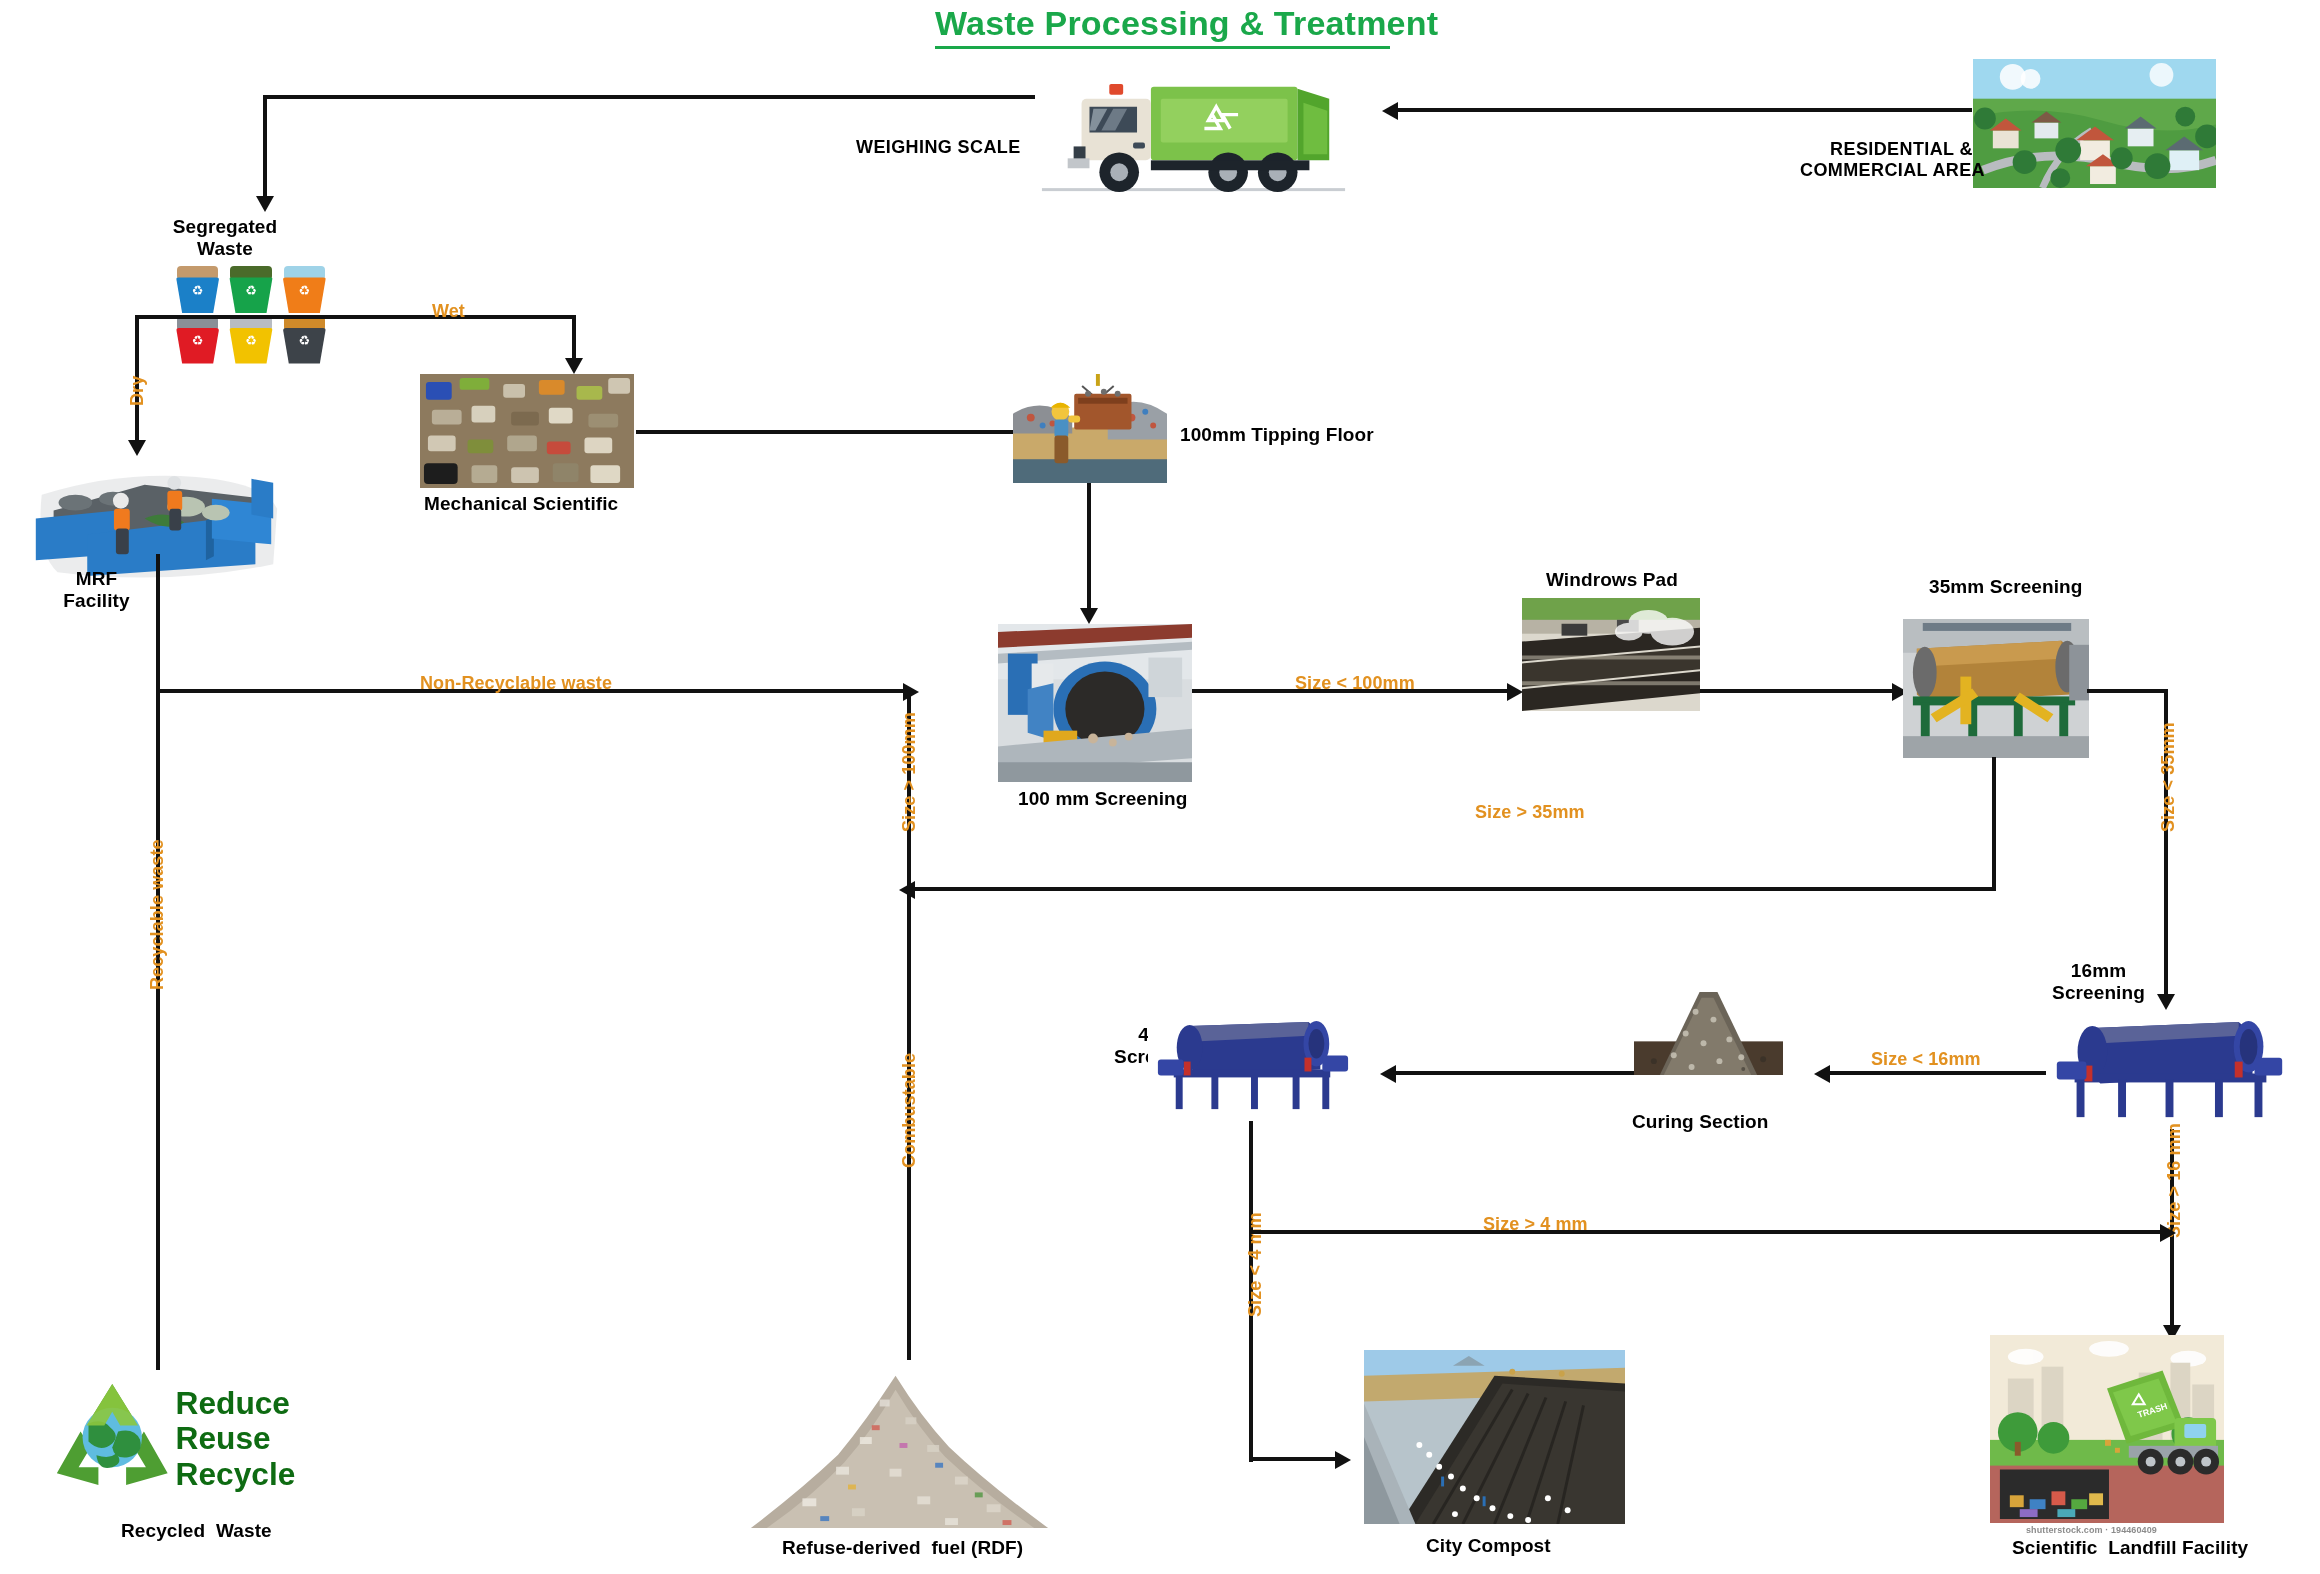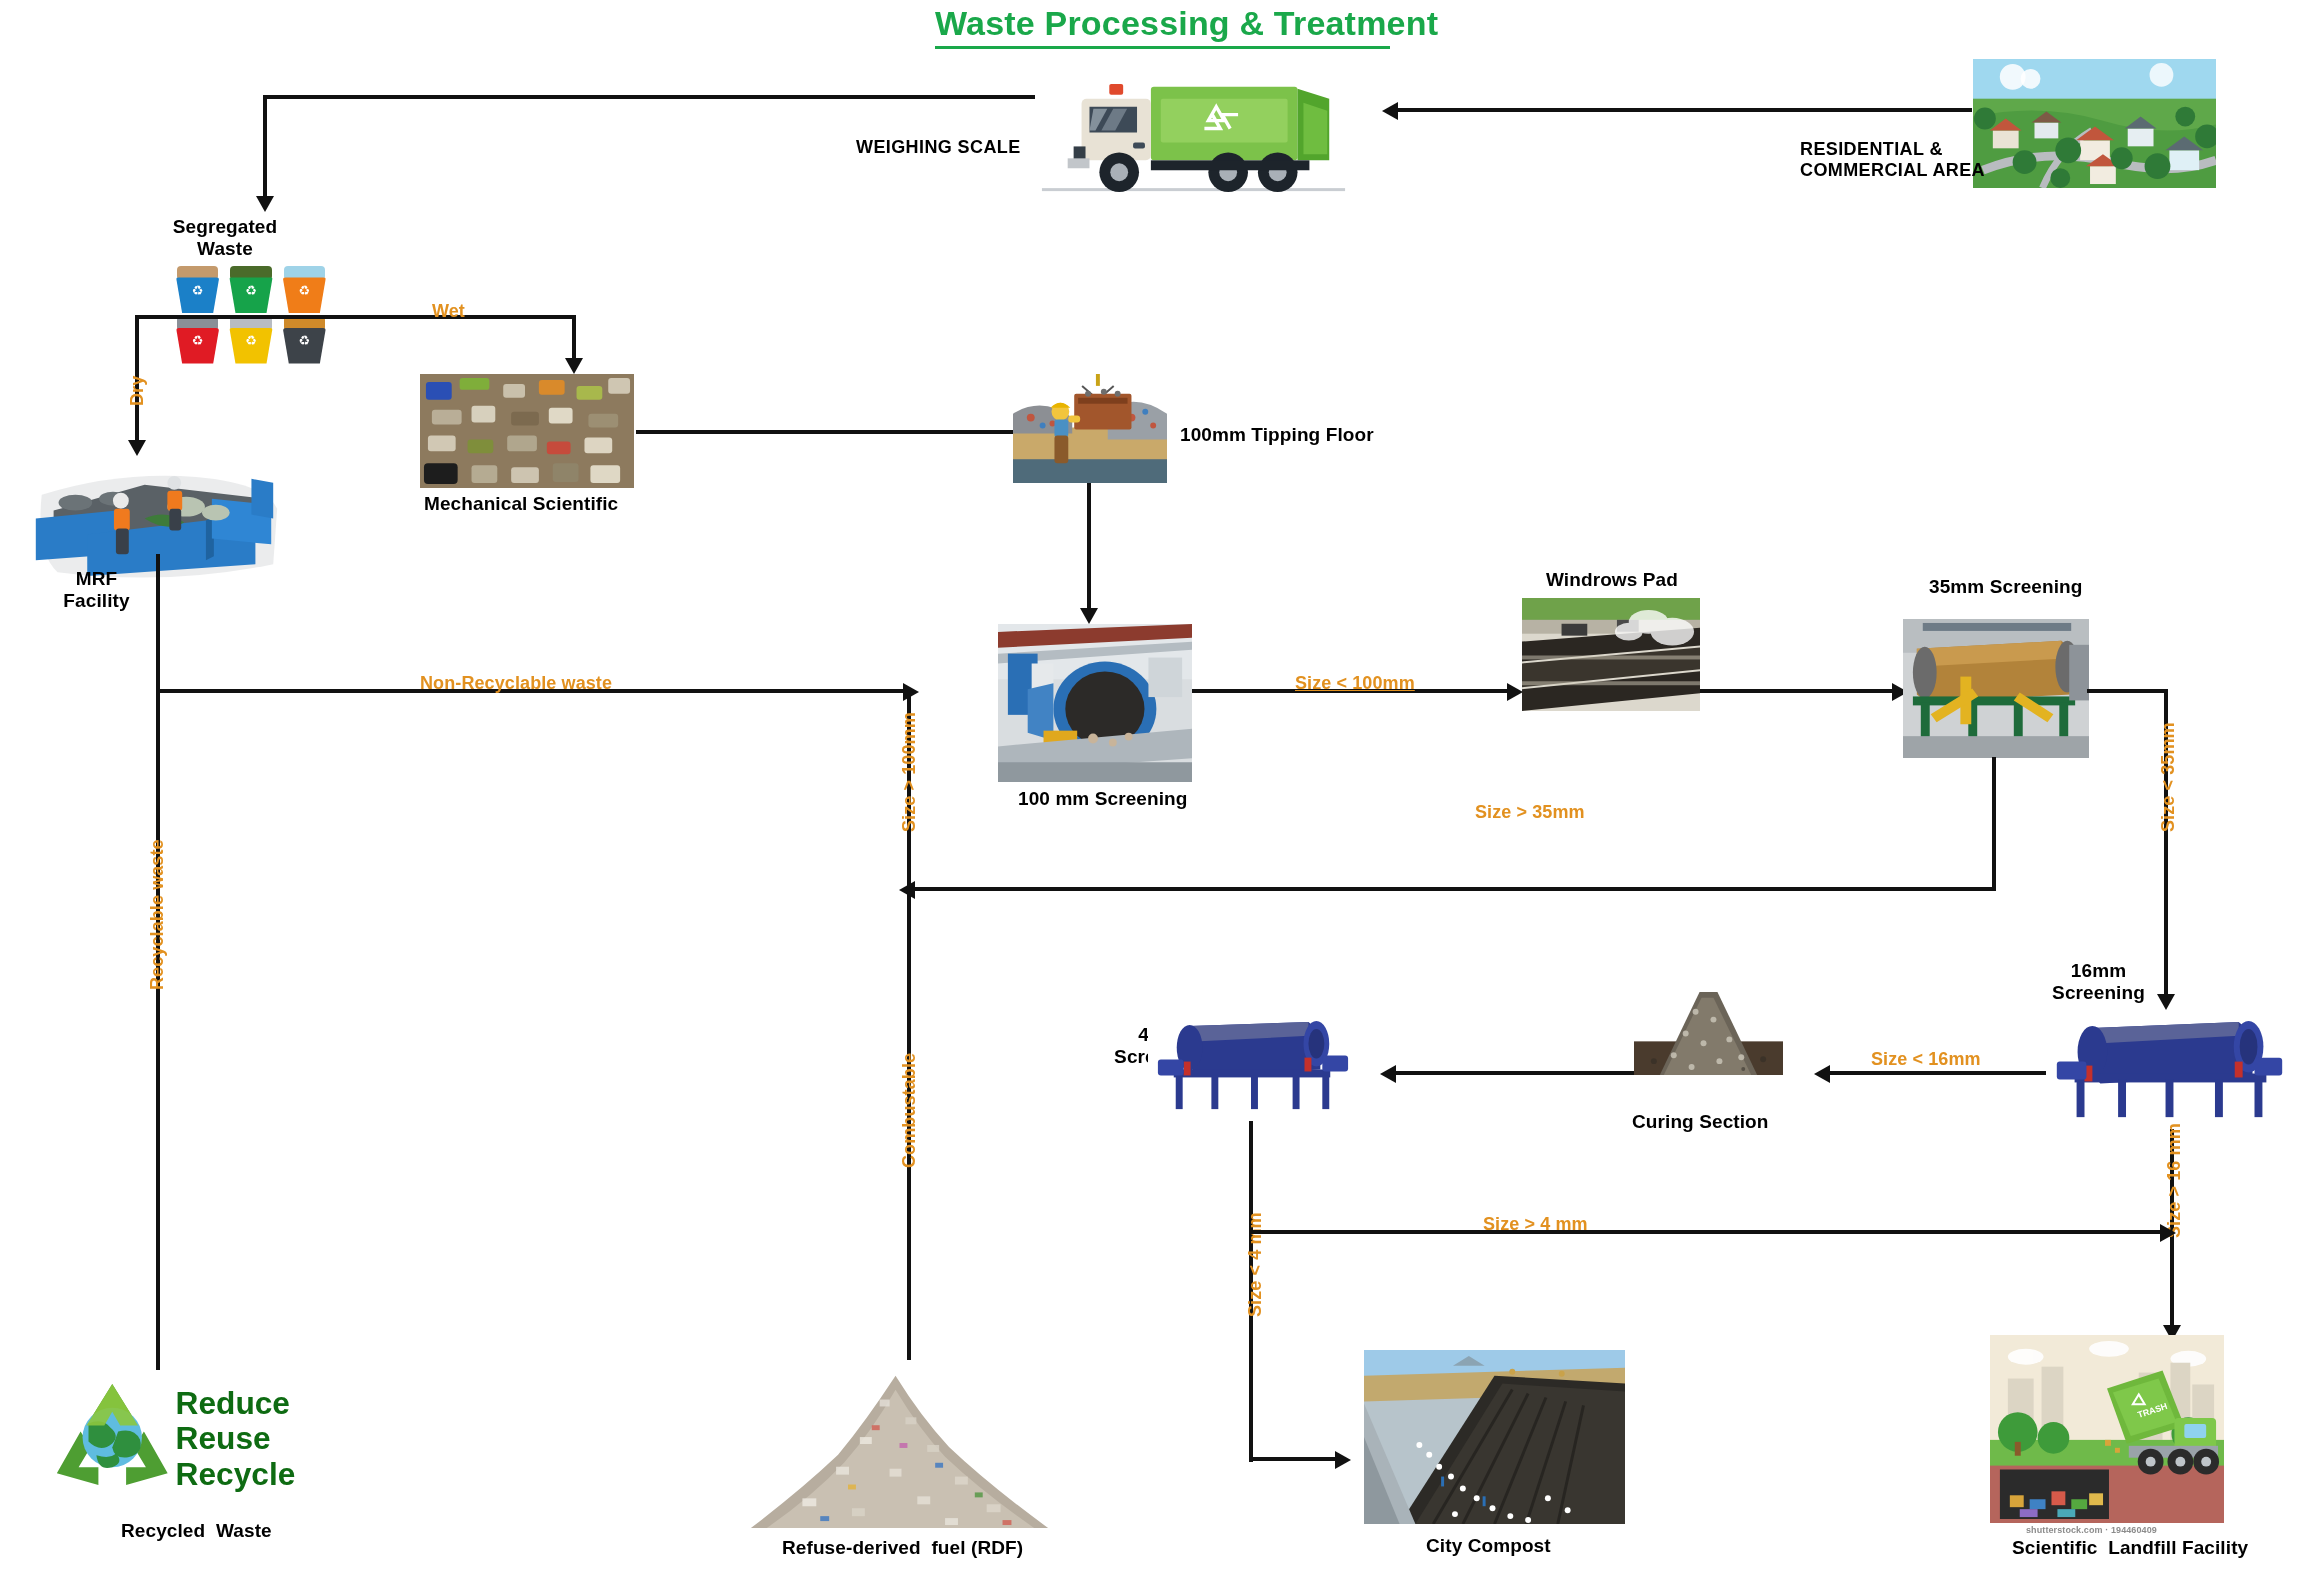--- a/index.html
+++ b/index.html
@@ -85,21 +85,21 @@
           <circle cx="96" cy="92" r="13"></circle>
         <circle cx="150" cy="100" r="11"></circle>
           <circle cx="186" cy="108" r="13"></circle>
         <circle cx="236" cy="78" r="12"></circle>
           <circle cx="52" cy="104" r="12"></circle>
         <circle cx="88" cy="120" r="10"></circle>
           <circle cx="214" cy="58" r="10"></circle>
       </g>
     </svg>
   </div>
-  <div class="lbl caps" style="left:1800px;top:139px;width:173px;text-align:left;">RESIDENTIAL &amp;
+  <div class="lbl caps" style="left:1800px;top:139px;width:173px;text-align:right;">RESIDENTIAL &amp;
 COMMERCIAL AREA</div>
 
   <div class="h" style="left:1398px;top:108px;width:574px;"></div>
   <div class="ar left" style="left:1382px;top:102px;"></div>
 
   <div class="pic" style="left:1034px;top:67px;width:319px;height:139px;">
     <svg viewBox="0 0 322 140" preserveAspectRatio="none">
       <rect width="322" height="140" fill="#ffffff"></rect>
       <rect x="8" y="122" width="306" height="3" fill="#c9cdd2"></rect>
 
@@ -324,21 +324,21 @@
   </div>
   <div class="lbl" style="left:1018px;top:788px;">100 mm Screening</div>
 
   <div class="v" style="left:907px;top:689px;height:752px;"></div>
   <div class="ar down" style="left:900px;top:1438px;"></div>
   <div class="flow rot" style="left:899px;top:832px;transform:rotate(-90deg);">Size &gt; 100mm</div>
   <div class="flow rot" style="left:899px;top:1168px;transform:rotate(-90deg);">Combustable</div>
 
   <div class="h" style="left:1192px;top:689px;width:321px;"></div>
   <div class="ar right" style="left:1507px;top:683px;"></div>
-  <div class="flow" style="left:1295px;top:673px;text-decoration:underline;">Size &lt; 100mm</div>
+  <div class="flow" style="left:1295px;top:673px;">Size &lt; 100mm</div>
 
   <div class="lbl" style="left:1546px;top:569px;">Windrows Pad</div>
   <div class="pic" style="left:1522px;top:598px;width:178px;height:113px;">
     <svg viewBox="0 0 180 114" preserveAspectRatio="none">
       <rect width="180" height="114" fill="#dcd8cd"></rect>
       <rect width="180" height="26" fill="#6fa24a"></rect>
       <rect y="22" width="180" height="14" fill="#b7b2a4"></rect>
       <path d="M0 44 L180 30 L180 48 L0 64Z" fill="#2b2722"></path>
       <path d="M0 66 L180 50 L180 72 L0 90Z" fill="#3a352d"></path>
       <path d="M0 92 L180 74 L180 96 L0 114Z" fill="#2b2722"></path>

